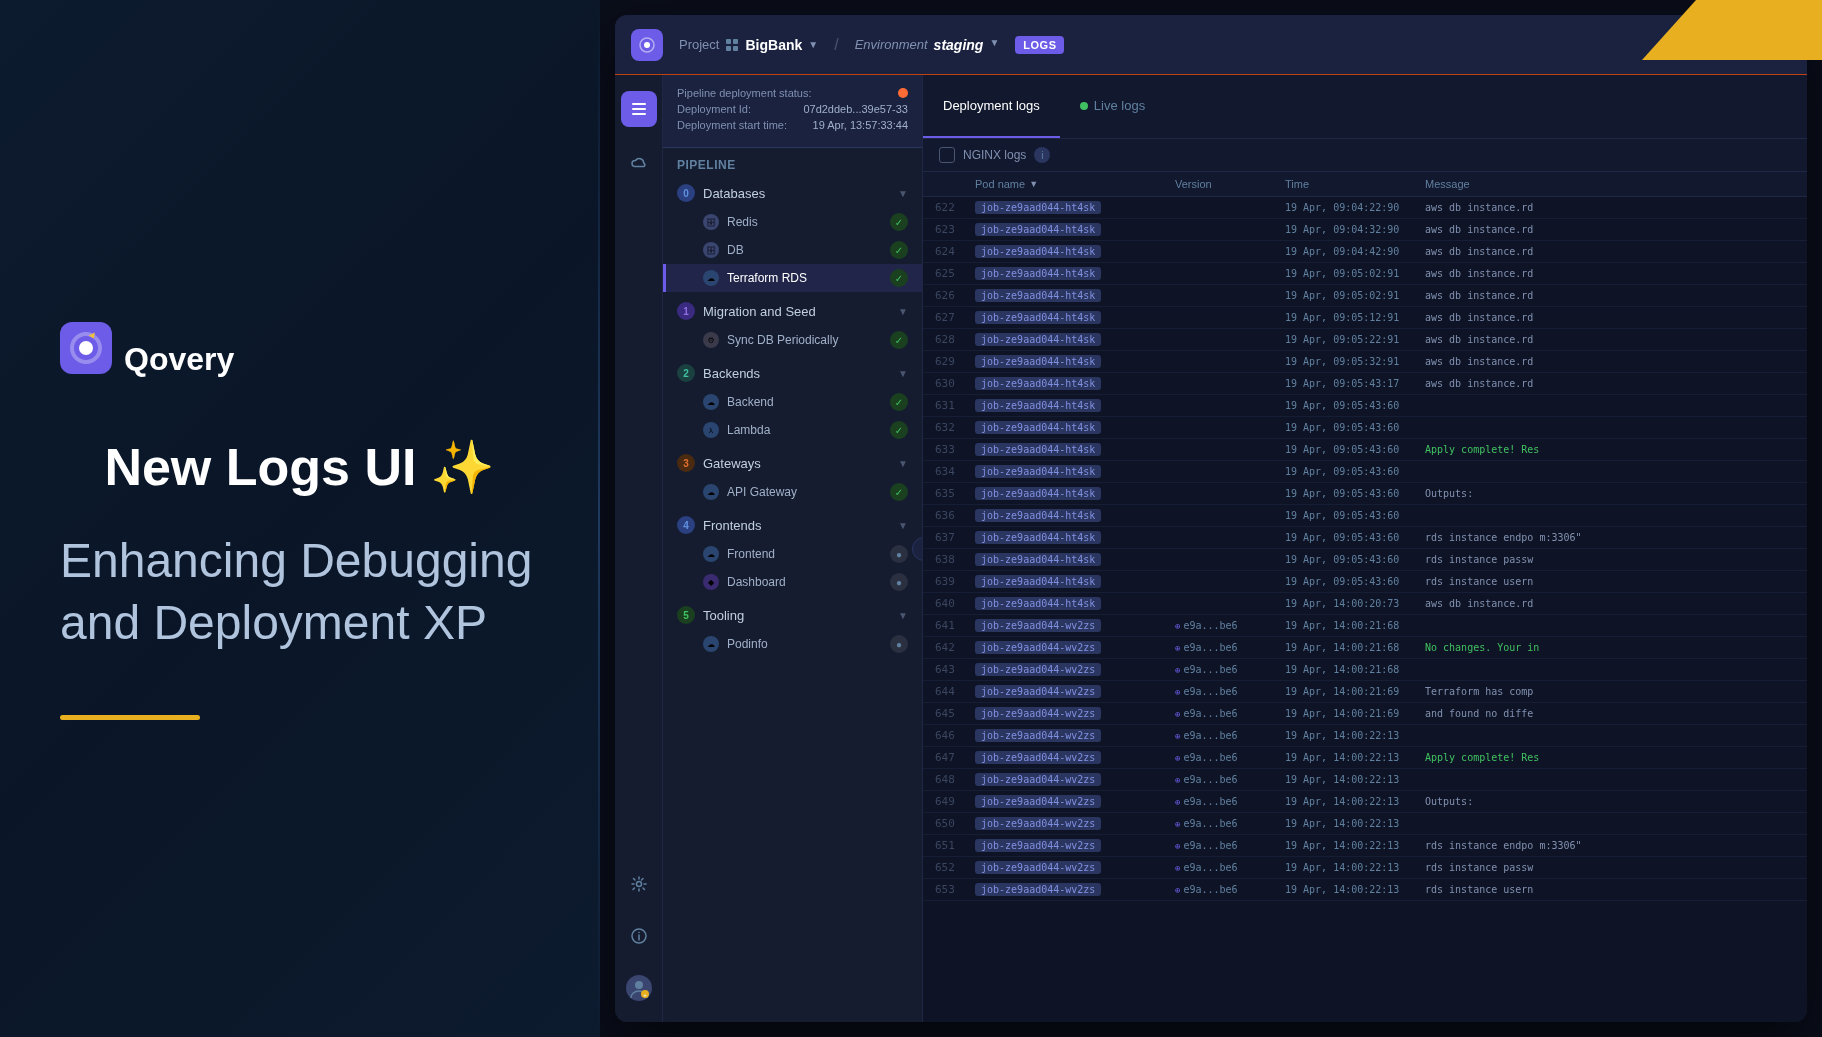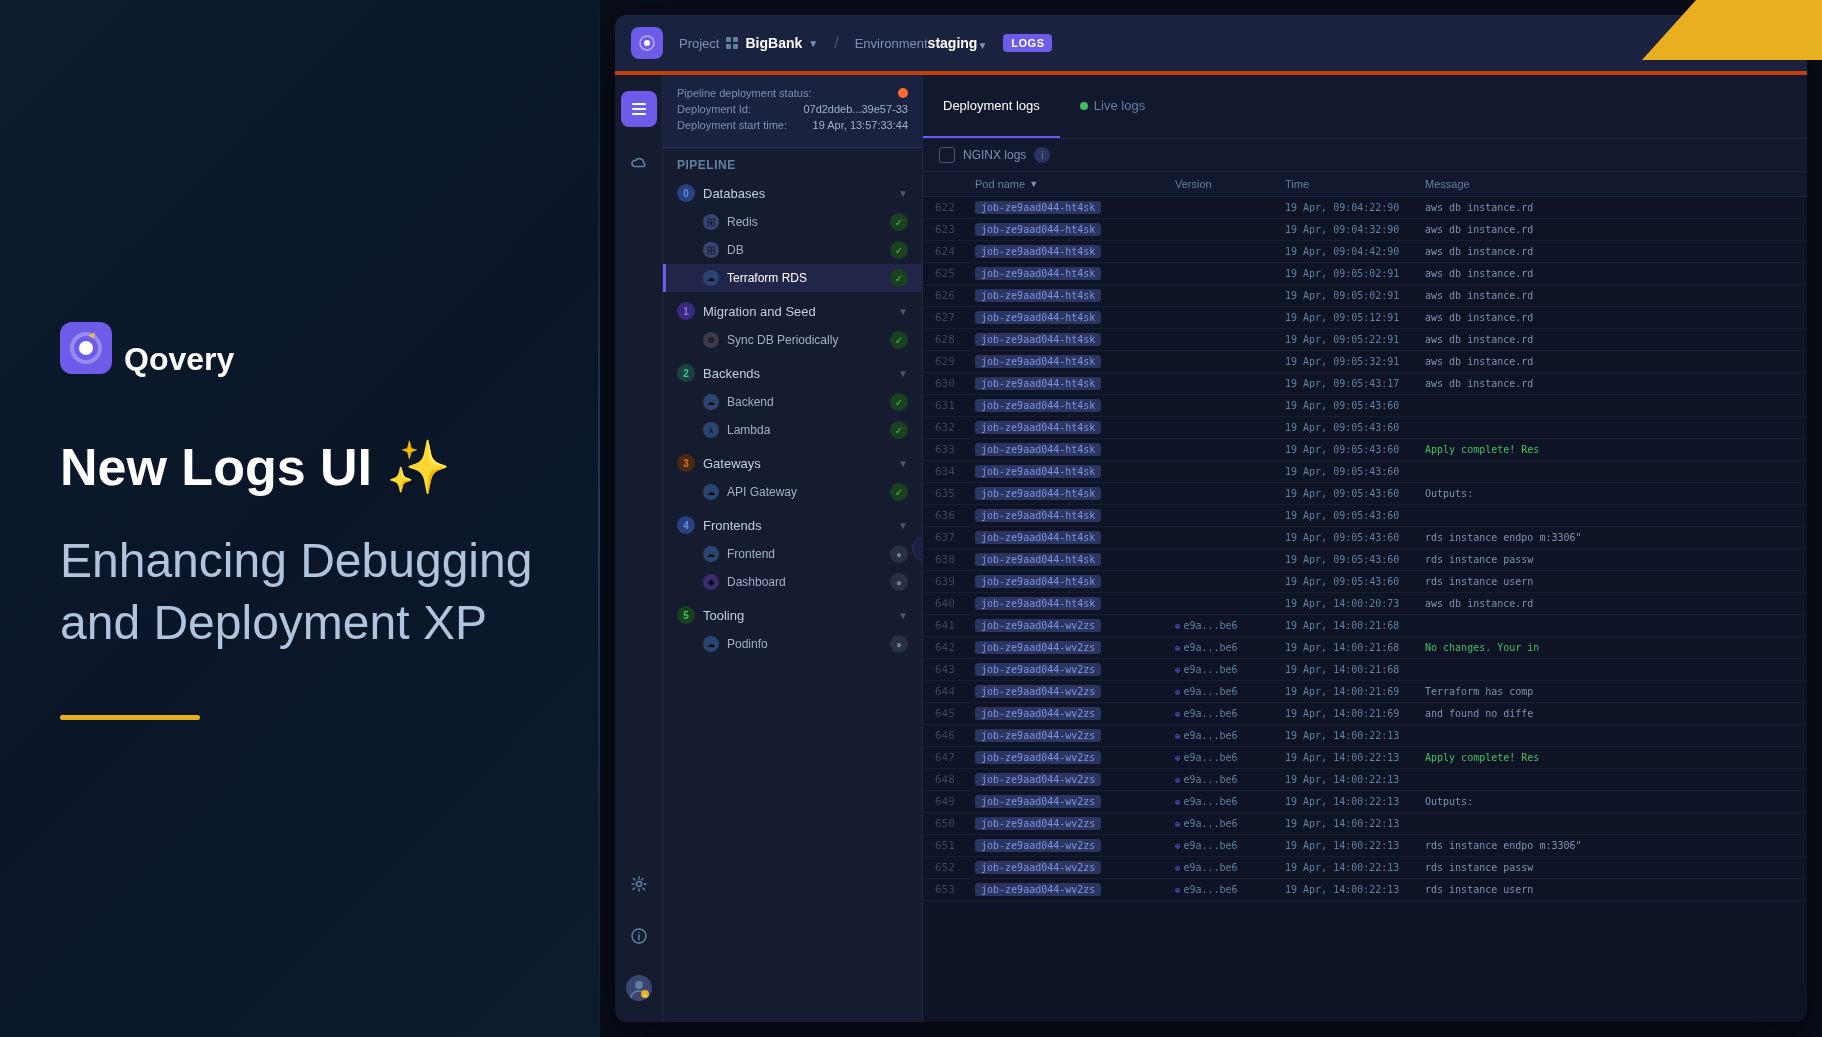--- a/index.html
+++ b/index.html
@@ -51,20 +51,21 @@
       color: #ffffff;
       margin-top: 24px;
     }
 
     .main-heading {
       font-size: 52px;
       font-weight: 800;
       color: #ffffff;
       line-height: 1.15;
       margin-bottom: 32px;
+      text-align: center;
     }
 
     .sparkle {
       color: #f0c040;
     }
 
     .sub-heading {
       font-size: 48px;
       font-weight: 400;
       color: #b0c4de;
@@ -116,21 +117,21 @@
     }
 
     
     .top-bar {
       height: 60px;
       background: #1a2240;
       display: flex;
       align-items: center;
       padding: 16px 16px;
       gap: 16px;
-      border-bottom: 4px solid #c2410c;
+      border-bottom: 1px solid #c2410c;
       flex-shrink: 0;
     }
 
     .top-bar-logo {
       width: 32px;
       height: 32px;
       background: #6c5ce7;
       border-radius: 8px;
       display: flex;
       align-items: center;
@@ -153,23 +154,25 @@
       font-size: 14px;
     }
 
     .separator {
       color: #4a5570;
       font-size: 16px;
     }
 
     .top-bar-env {
       display: flex;
-      align-items: flex-end;
+      align-items: flex-start;
+      gap: 6px;
       color: #8090b0;
       font-size: 13px;
+      font-style: italic;
     }
 
     .top-bar-env-name {
       color: #ffffff;
       font-weight: 600;
       font-size: 14px;
     }
 
     .logs-badge {
       background: #6c5ce7;

